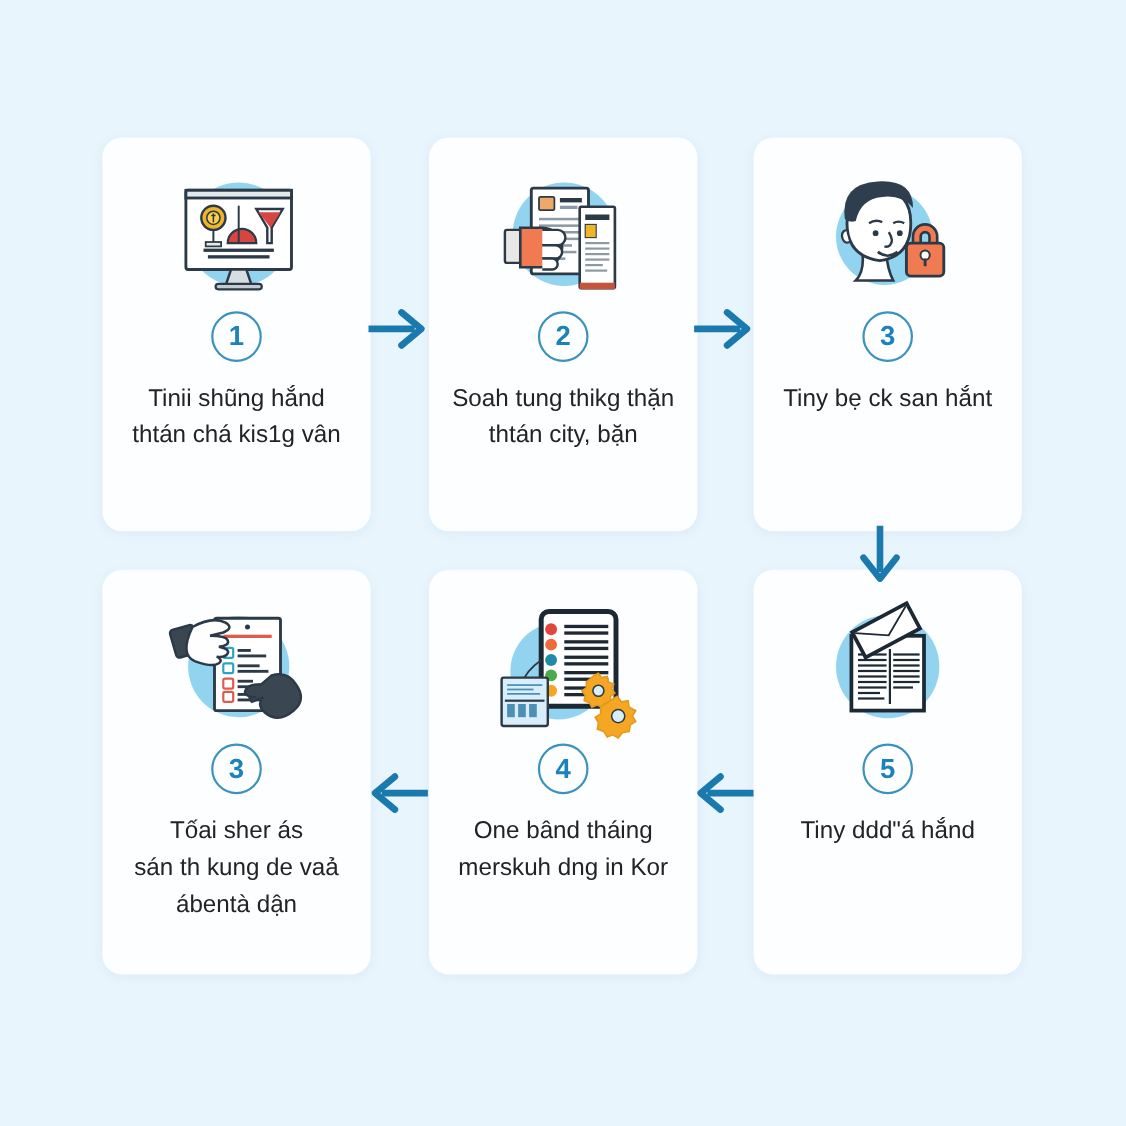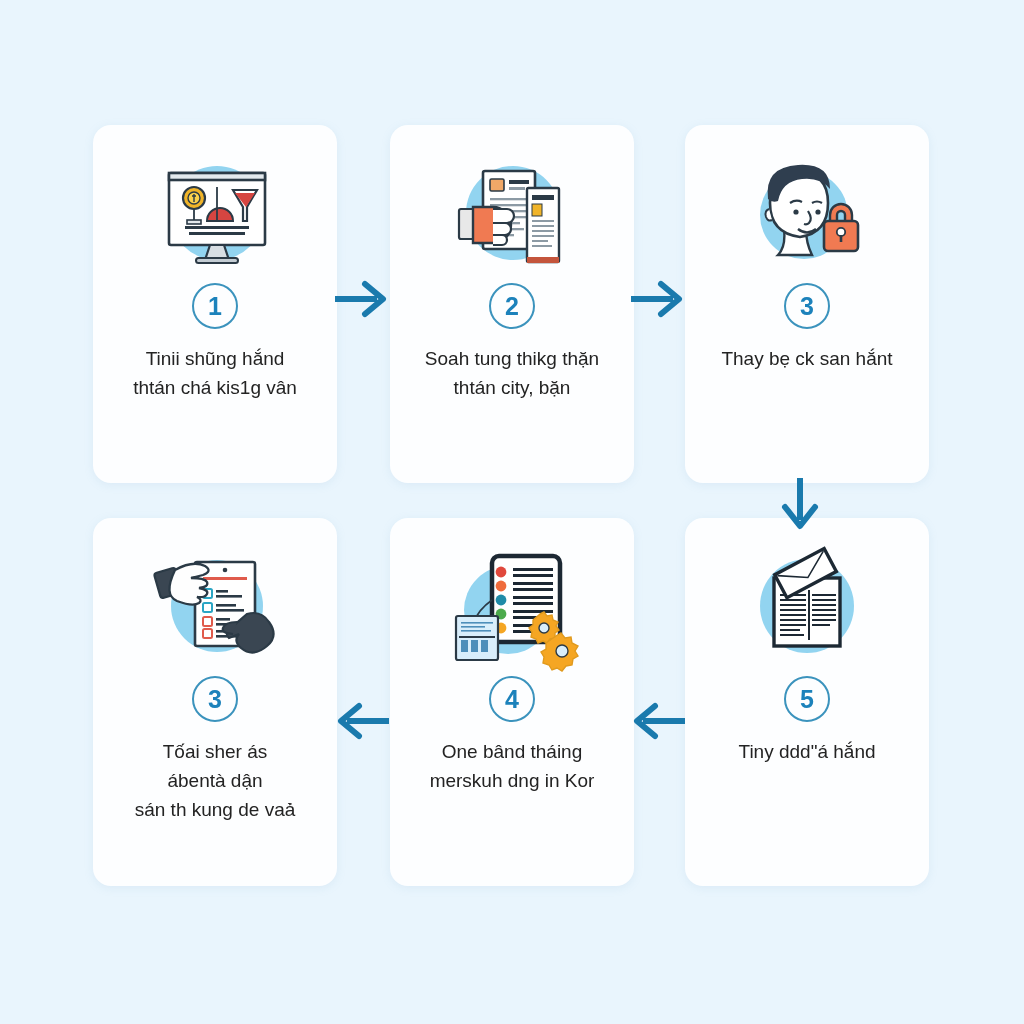--- a/index.html
+++ b/index.html
@@ -64,21 +64,21 @@
     font-size: 25px;
     font-weight: 700;
     color: #1c82bb;
     margin-bottom: 16px;
     background: transparent;
     box-sizing: border-box;
   }
 
   
   .caption {
-    font-size: 19px;
+    font-size: 22px;
     line-height: 1.52;
     color: #232323;
     text-align: center;
     font-weight: 400;
     max-width: 226px;
   }
 
   
   .arrow {
     position: absolute;
@@ -198,21 +198,21 @@
         <path d="M52 72 q9 7 18 0" stroke="#2b3a46" stroke-width="2.4" fill="none"></path>
 
         <path d="M84 58 a11 11 0 0 1 22 0 v8 h-7 v-8 a4 4 0 0 0 -8 0 v8 h-7 Z" fill="#f07a52" stroke="#2b3a46" stroke-width="2.4"></path>
         <rect x="78" y="64" width="34" height="30" rx="4" fill="#f07a52" stroke="#2b3a46" stroke-width="2.6"></rect>
         <circle cx="95" cy="75" r="4.2" fill="#ffffff" stroke="#2b3a46" stroke-width="1.8"></circle>
         <path d="M95 78 v7" stroke="#2b3a46" stroke-width="2.6"></path>
       </svg>
     </div>
     <div class="num-badge">3</div>
     <div class="caption">
-      <div>Thay bẹ ck san hắnt</div>
+      <div>Tiny bẹ ck san hắnt</div>
     </div>
   </div>
 
   <div class="card row2 col1">
     <div class="icon-wrap">
       <svg width="128" height="122" viewBox="0 0 128 122">
         <circle cx="66" cy="58" r="46" fill="#92d4f0"></circle>
 
         <rect x="44" y="14" width="60" height="84" rx="2" fill="#ffffff" stroke="#2b3a46" stroke-width="2.6"></rect>
         <circle cx="74" cy="22" r="2.3" fill="#2b3a46"></circle>
@@ -234,22 +234,22 @@
         <rect x="6" y="22" width="22" height="26" rx="3" transform="rotate(-16 17 35)" fill="#3a4652" stroke="#2b3a46" stroke-width="2.2"></rect>
         <path d="M24 22 q18 -10 30 -4 q8 5 -2 9 l-12 3 q14 0 16 4 q2 5 -8 6 q10 2 8 6 q-2 4 -10 3 q6 3 2 6 q-6 4 -22 -2 q-14 -6 -2 -31 Z" fill="#fefefe" stroke="#2b3a46" stroke-width="2.3"></path>
 
         <path d="M96 66 q14 -4 22 8 q10 14 -2 24 q-14 12 -26 2 q-8 -7 -2 -14 l-10 4 q-6 -6 4 -12 Z" fill="#3a4652" stroke="#2b3a46" stroke-width="2.2"></path>
         <path d="M86 74 q-12 0 -14 6 q-2 5 10 6" fill="#3a4652" stroke="#2b3a46" stroke-width="2.2"></path>
       </svg>
     </div>
     <div class="num-badge">3</div>
     <div class="caption">
       <div>Tốai sher ás</div>
+      <div>sán th kung de vaả</div>
       <div>ábentà dận</div>
-      <div>sán th kung de vaả</div>
     </div>
   </div>
 
   <div class="card row2 col2">
     <div class="icon-wrap">
       <svg width="128" height="122" viewBox="0 0 128 122">
         <circle cx="60" cy="62" r="44" fill="#92d4f0"></circle>
 
         <rect x="44" y="8" width="68" height="86" rx="7" fill="#ffffff" stroke="#1c2833" stroke-width="4.5"></rect>
         <circle cx="53" cy="24" r="5.4" fill="#e0483c"></circle>

